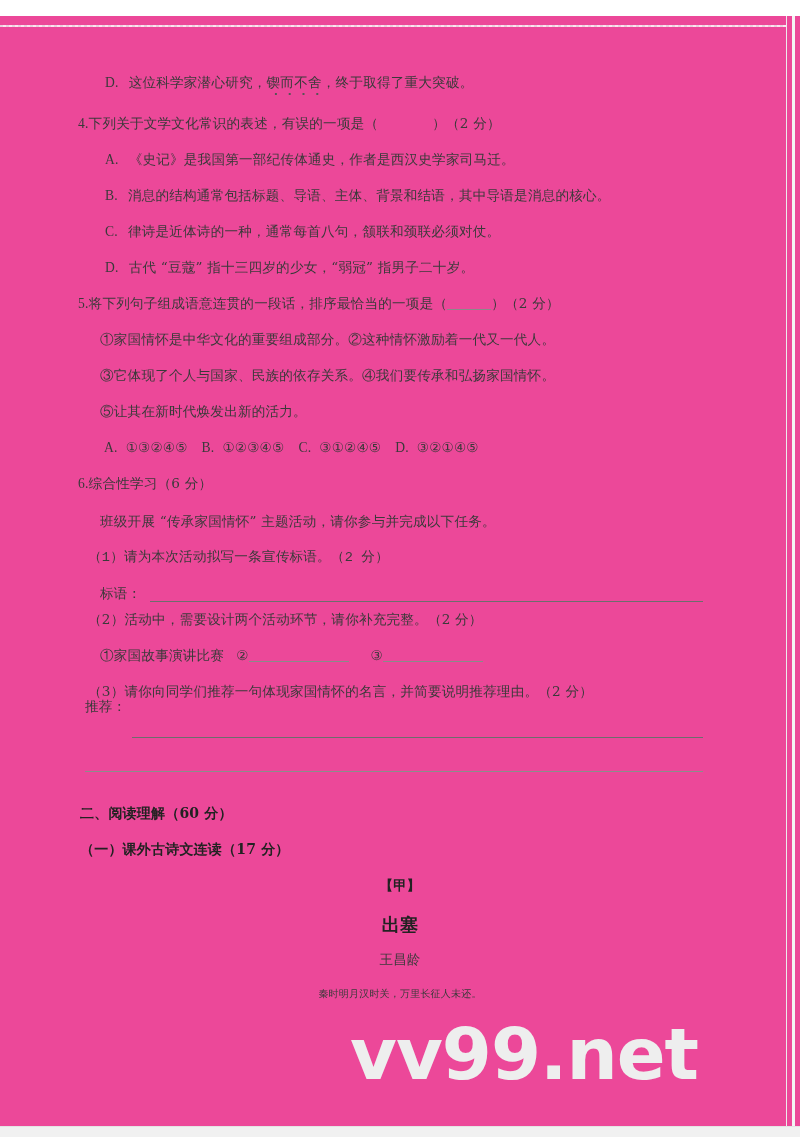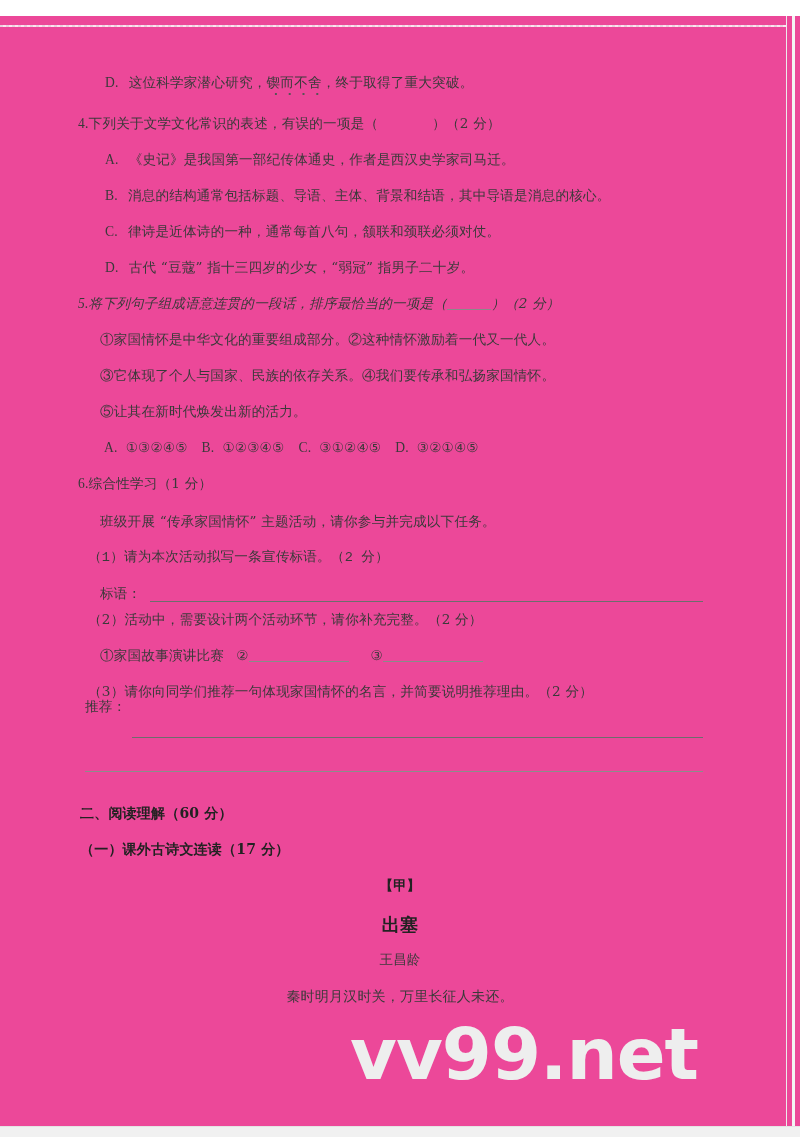--- a/index.html
+++ b/index.html
@@ -167,34 +167,34 @@
     </div>
 
     <div class="abs line cjk" style="left:105px; top:209px;">
       <span class="optlabel">C.</span><span style="display:inline-block;width:10px"></span><span>律诗是近体诗的一种，通常每首八句，颔联和颈联必须对仗。</span>
     </div>
 
     <div class="abs line cjk" style="left:105px; top:245px;">
       <span class="optlabel">D.</span><span style="display:inline-block;width:10px"></span><span>古代 “豆蔻” 指十三四岁的少女，“弱冠” 指男子二十岁。</span>
     </div>
 
-    <div class="abs line cjk" style="left:78px; top:281px;font-style:italic;">
+    <div class="abs line cjk" style="left:78px; top:281px;">
       <span class="optlabel">5.</span><span>将下列句子组成语意连贯的一段话，排序最恰当的一项是（</span><span class="inline-blank" style="width:44px"></span><span>）（2 分）</span>
     </div>
 
     <div class="abs line cjk" style="left:100px; top:317px;">①家国情怀是中华文化的重要组成部分。②这种情怀激励着一代又一代人。</div>
     <div class="abs line cjk" style="left:100px; top:353px;">③它体现了个人与国家、民族的依存关系。④我们要传承和弘扬家国情怀。</div>
     <div class="abs line cjk" style="left:100px; top:389px;">⑤让其在新时代焕发出新的活力。</div>
 
     <div class="abs line cjk" style="left:104px; top:425px;">
       <span class="optlabel">A.</span><span style="display:inline-block;width:8px"></span><span>①③②④⑤</span><span style="display:inline-block;width:14px"></span><span class="optlabel">B.</span><span style="display:inline-block;width:8px"></span><span>①②③④⑤</span><span style="display:inline-block;width:14px"></span><span class="optlabel">C.</span><span style="display:inline-block;width:8px"></span><span>③①②④⑤</span><span style="display:inline-block;width:14px"></span><span class="optlabel">D.</span><span style="display:inline-block;width:8px"></span><span>③②①④⑤</span>
     </div>
 
     <div class="abs line cjk" style="left:78px; top:461px;">
-      <span class="optlabel">6.</span><span>综合性学习（1 分）</span>
+      <span class="optlabel">6.</span><span>综合性学习（6 分）</span>
     </div>
 
     <div class="abs line cjk" style="left:100px; top:499px;">班级开展 “传承家国情怀” 主题活动，请你参与并完成以下任务。</div>
 
     <div class="abs line cjk" style="left:88px; top:535px;font-family:Liberation Mono, monospace;">（1）请为本次活动拟写一条宣传标语。（2 分）</div>
 
     <div class="abs line cjk" style="left:100px; top:571px;">标语：</div>
     <div class="rule" style="left:150px; top:585px; width:553px;"></div>
 
     <div class="abs line cjk" style="left:88px; top:597px;">（2）活动中，需要设计两个活动环节，请你补充完整。（2 分）</div>
@@ -208,19 +208,19 @@
     <div class="abs line cjk" style="left:85px; top:684px;">推荐：</div>
     <div class="rule" style="left:132px; top:721px; width:571px;"></div>
     <div class="rule-thin" style="left:85px; top:755px; width:618px;"></div>
 
     <div class="abs line cjk bold" style="left:80px; top:790px; font-size:14px;">二、阅读理解（60 分）</div>
     <div class="abs line cjk bold" style="left:80px; top:826px; font-size:14px;">（一）课外古诗文连读（17 分）</div>
 
     <div class="center line cjk bold" style="top:863px; font-size:13.5px;">【甲】</div>
     <div class="center line cjk bold" style="top:900px; font-size:18px;">出塞</div>
     <div class="center line cjk" style="top:937px; font-size:13.5px;">王昌龄</div>
-    <div class="center line cjk" style="top:973px; font-size:14px;">秦时明月汉时关，万里长征人未还。</div>
+    <div class="center line cjk" style="top:973px; font-size:10px;">秦时明月汉时关，万里长征人未还。</div>
 
   </div>
 
   <div class="watermark">vv99.net</div>
 
 </div>
 
 </body></html>

